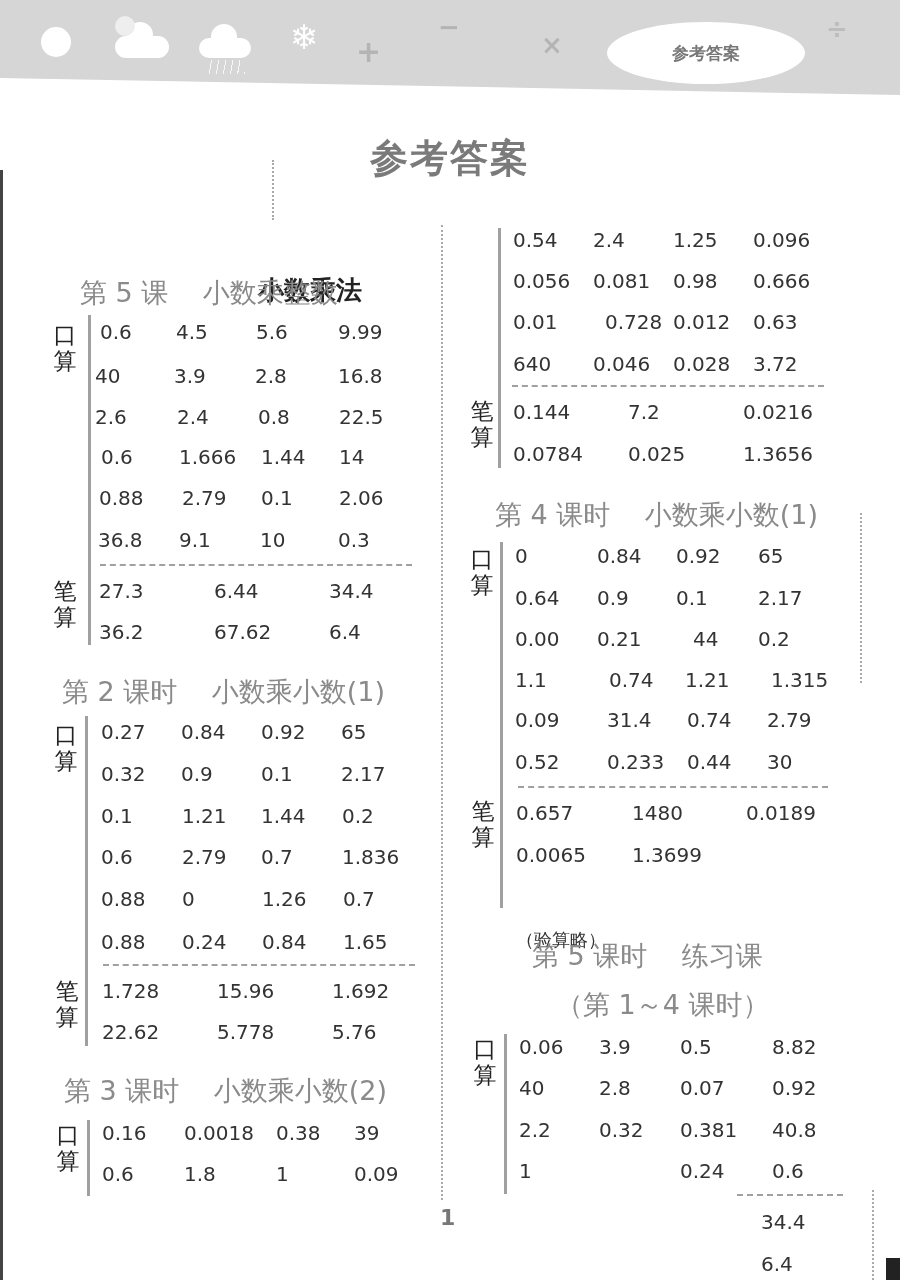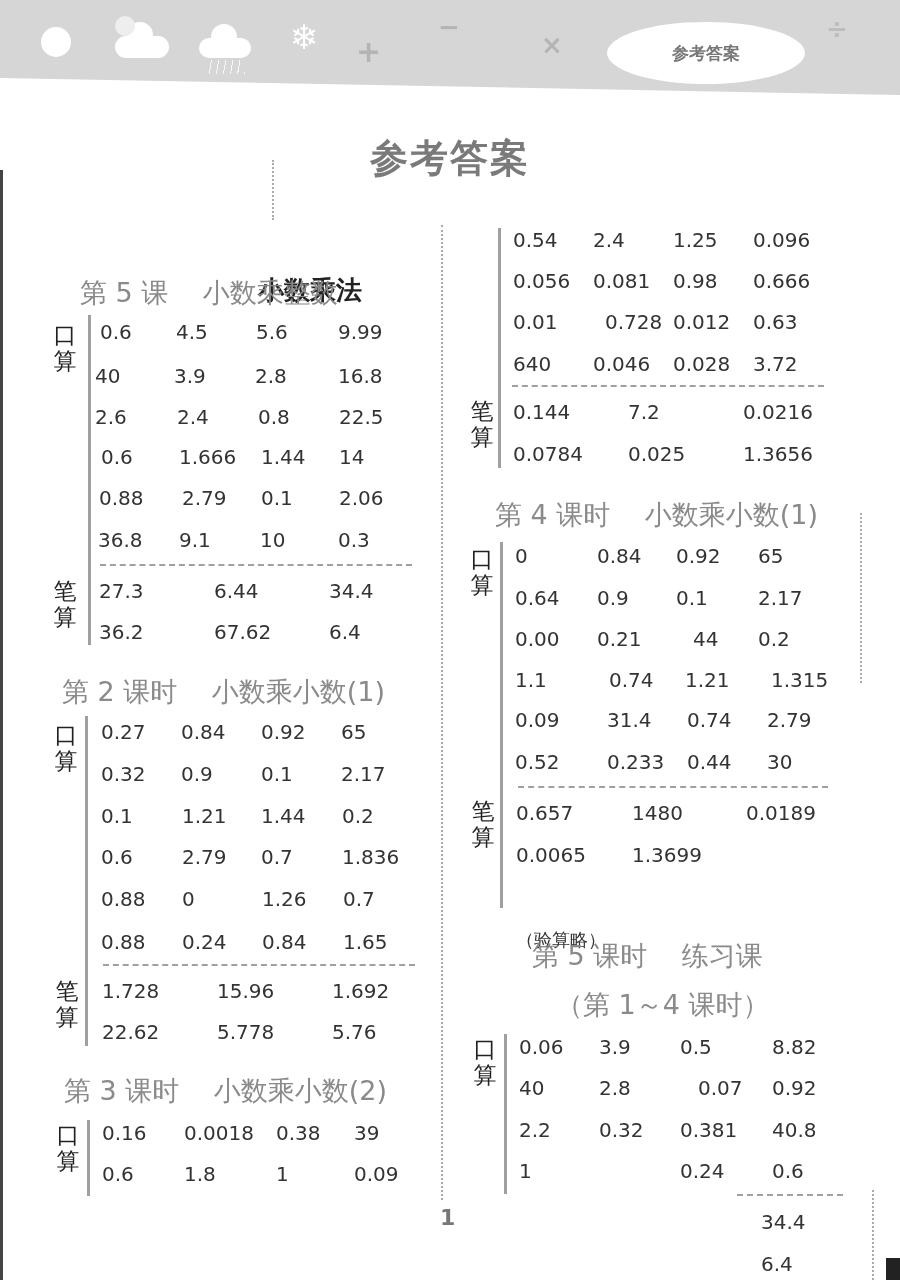--- a/index.html
+++ b/index.html
@@ -311,21 +311,21 @@
 <div class="label" style="left:472px; top:1036px;">口算</div>
 <div class="row" style="left:519px; top:1035px;">
   <span class="cell" style="left:0">0.06</span>
   <span class="cell" style="left:80px">3.9</span>
   <span class="cell" style="left:161px">0.5</span>
   <span class="cell" style="left:253px">8.82</span>
 </div>
 <div class="row" style="left:519px; top:1076px;">
   <span class="cell" style="left:0">40</span>
   <span class="cell" style="left:80px">2.8</span>
-  <span class="cell" style="left:179px">0.07</span>
+  <span class="cell" style="left:161px">0.07</span>
   <span class="cell" style="left:253px">0.92</span>
 </div>
 <div class="row" style="left:519px; top:1118px;">
   <span class="cell" style="left:0">2.2</span>
   <span class="cell" style="left:80px">0.32</span>
   <span class="cell" style="left:161px">0.381</span>
   <span class="cell" style="left:253px">40.8</span>
 </div>
 <div class="row" style="left:519px; top:1159px;">
   <span class="cell" style="left:0">1</span>

